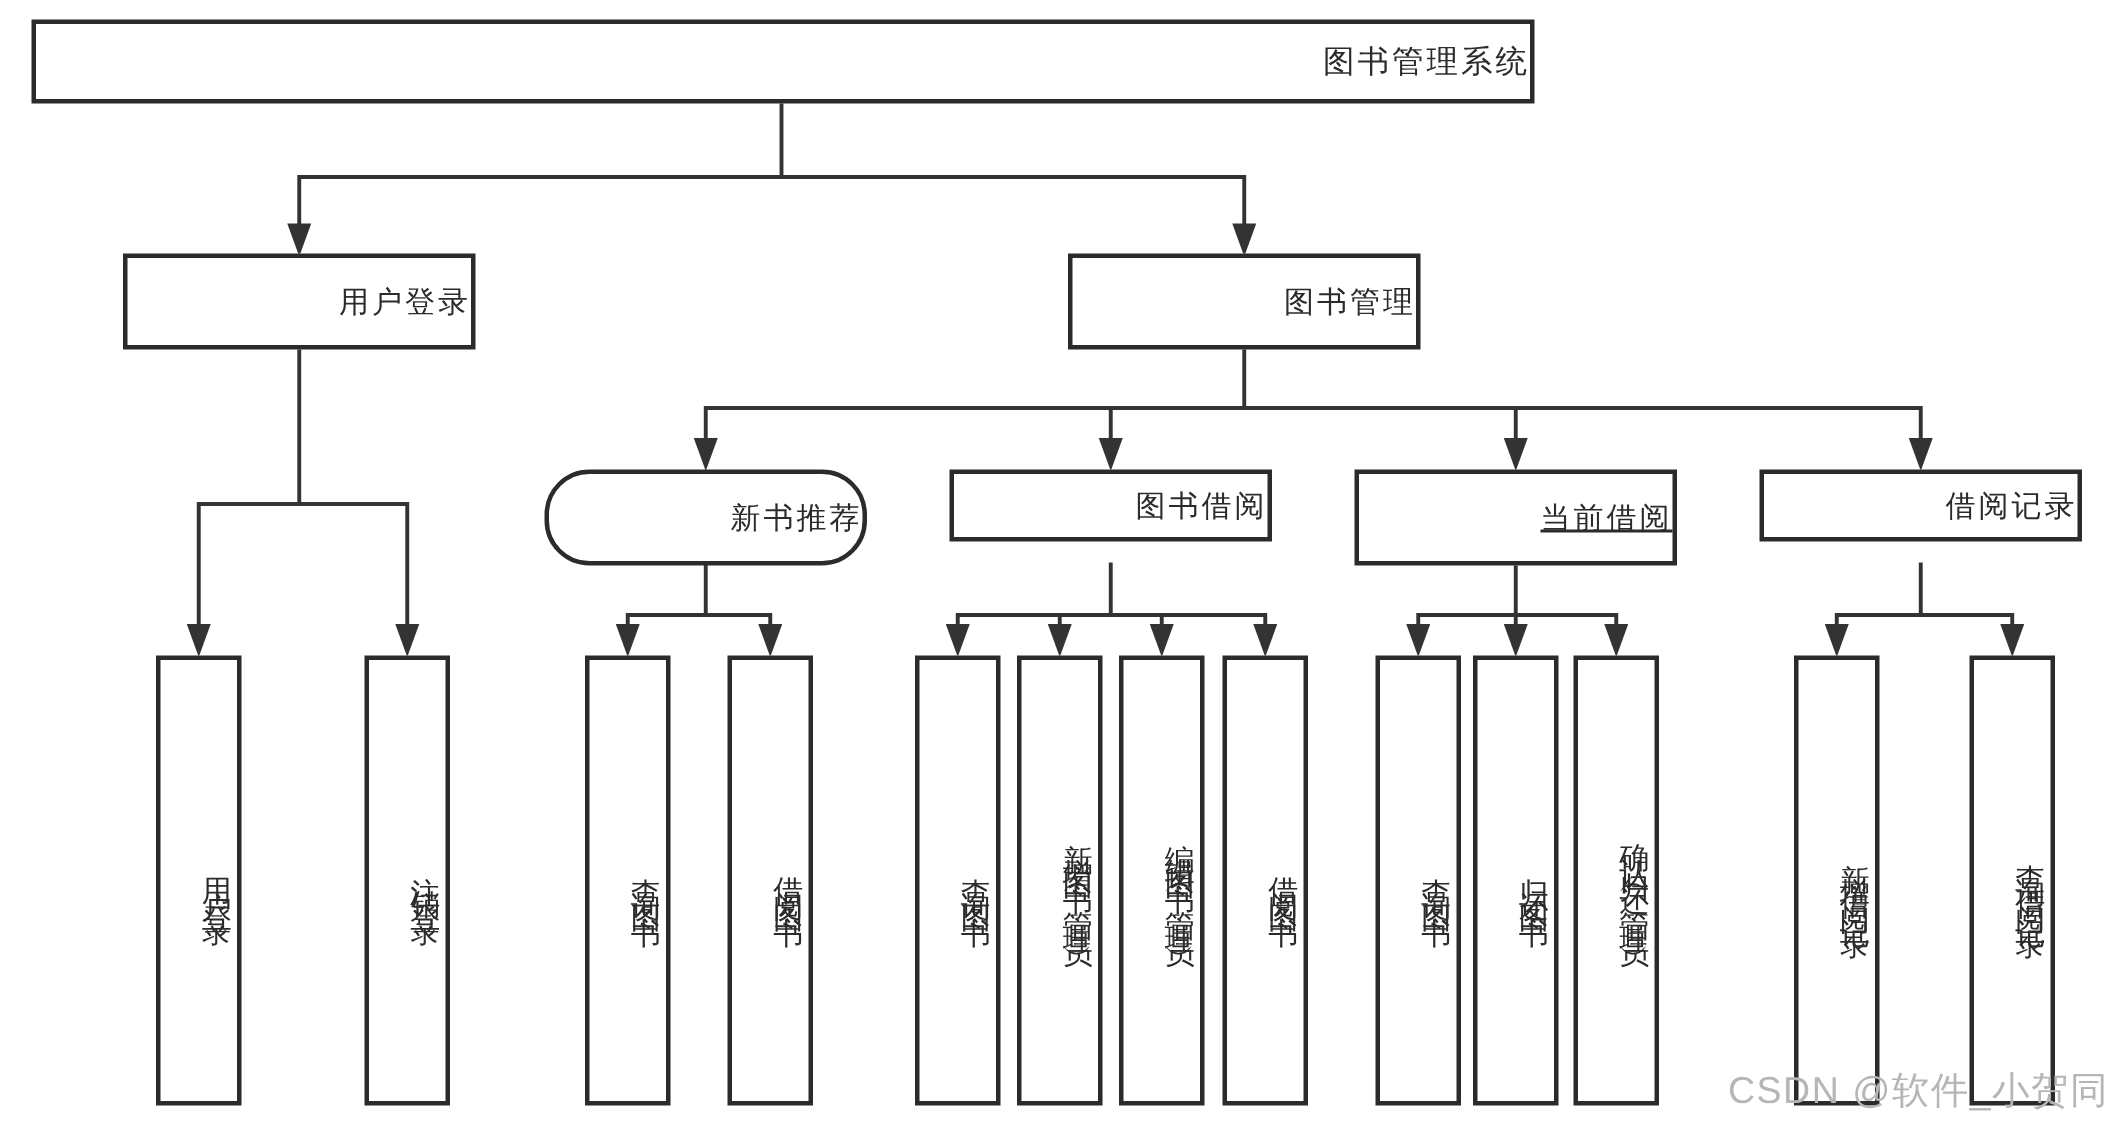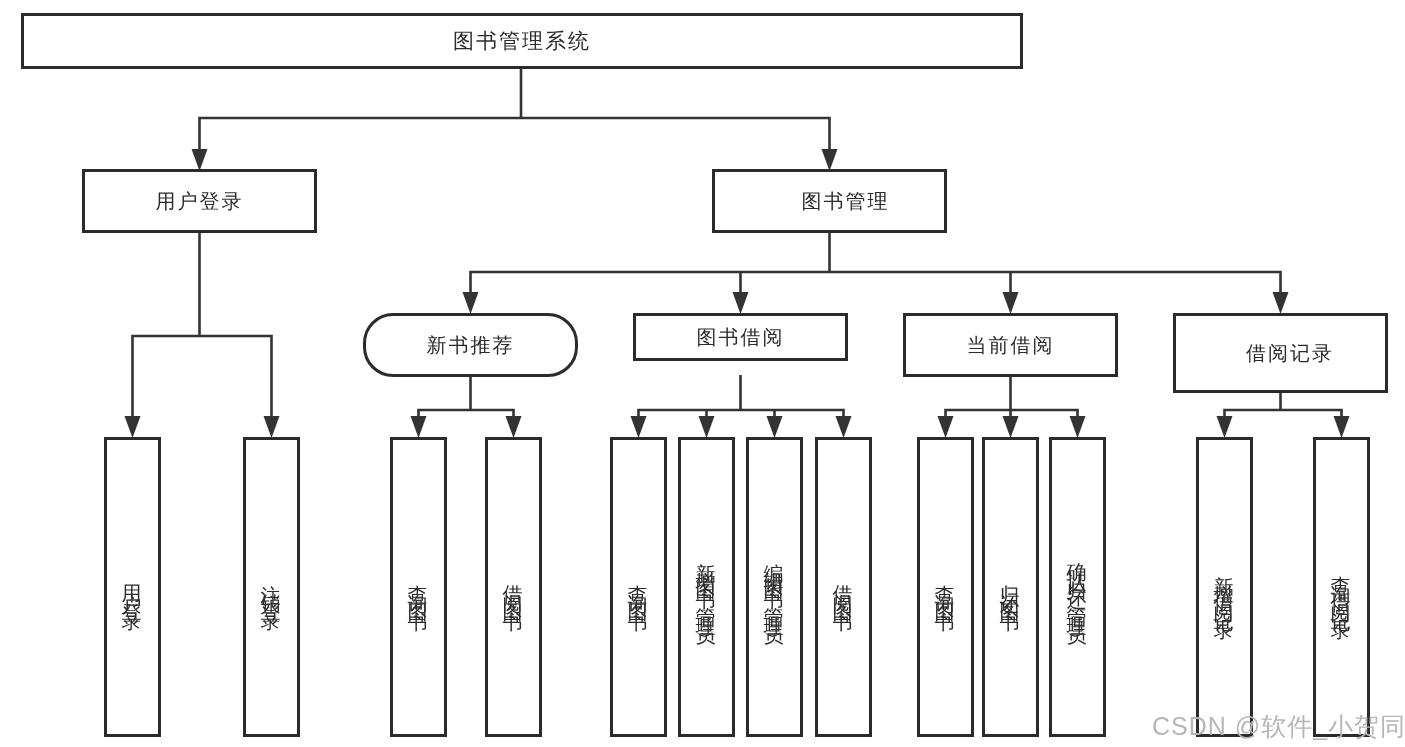--- a/index.html
+++ b/index.html
@@ -12,21 +12,21 @@
   html,body{margin:0;padding:0;background:#fff;}
   .canvas{
     position:relative;width:1405px;height:747px;background:var(--bg);
     font-family:"Liberation Sans",sans-serif;overflow:hidden;
   }
   .connectors{position:absolute;left:0;top:0;}
   .connectors path.ln{fill:none;stroke:var(--line);stroke-width:2.6px;}
   .connectors path.arrow{fill:var(--line);stroke:none;}
   .node{
     position:absolute;box-sizing:border-box;border:3px solid var(--border);
-    background:#fff;display:flex;align-items:center;justify-content:center;
+    background:#fff;display:flex;align-items:center;justify-content:flex-end;
     color:var(--text);font-size:20px;letter-spacing:2px;z-index:2;
   }
   .node span{display:block;white-space:nowrap;}
   .node.v span{
     writing-mode:vertical-lr;text-orientation:mixed;
     letter-spacing:9px;font-size:20px;
   }
   .watermark{
     position:absolute;left:1152px;top:710px;z-index:6;
     font-size:25px;color:var(--watermark);letter-spacing:1px;white-space:nowrap;
@@ -95,24 +95,24 @@
   <div class="node h" style="left:712px;top:169px;width:235px;height:64px;padding-left:32px;">
     <span>图书管理</span>
   </div>
 
   <div class="node h" style="left:363px;top:313px;width:215px;height:64px;border-radius:30px;">
     <span>新书推荐</span>
   </div>
   <div class="node h" style="left:633px;top:313px;width:215px;height:48px;">
     <span>图书借阅</span>
   </div>
-  <div class="node h" style="left:903px;top:313px;width:215px;height:64px;">
+  <div class="node h" style="left:903px;top:313px;width:215px;height:64px;text-decoration:underline;">
     <span>当前借阅</span>
   </div>
-  <div class="node h" style="left:1173px;top:313px;width:215px;height:80px;padding-left:19px;">
+  <div class="node h" style="left:1173px;top:313px;width:215px;height:48px;padding-left:19px;">
     <span>借阅记录</span>
   </div>
 
   <div class="node v" style="left:104px;top:437px;width:57px;height:300px;">
     <span>用户登录</span>
   </div>
   <div class="node v" style="left:243px;top:437px;width:57px;height:300px;">
     <span>注销登录</span>
   </div>
 

